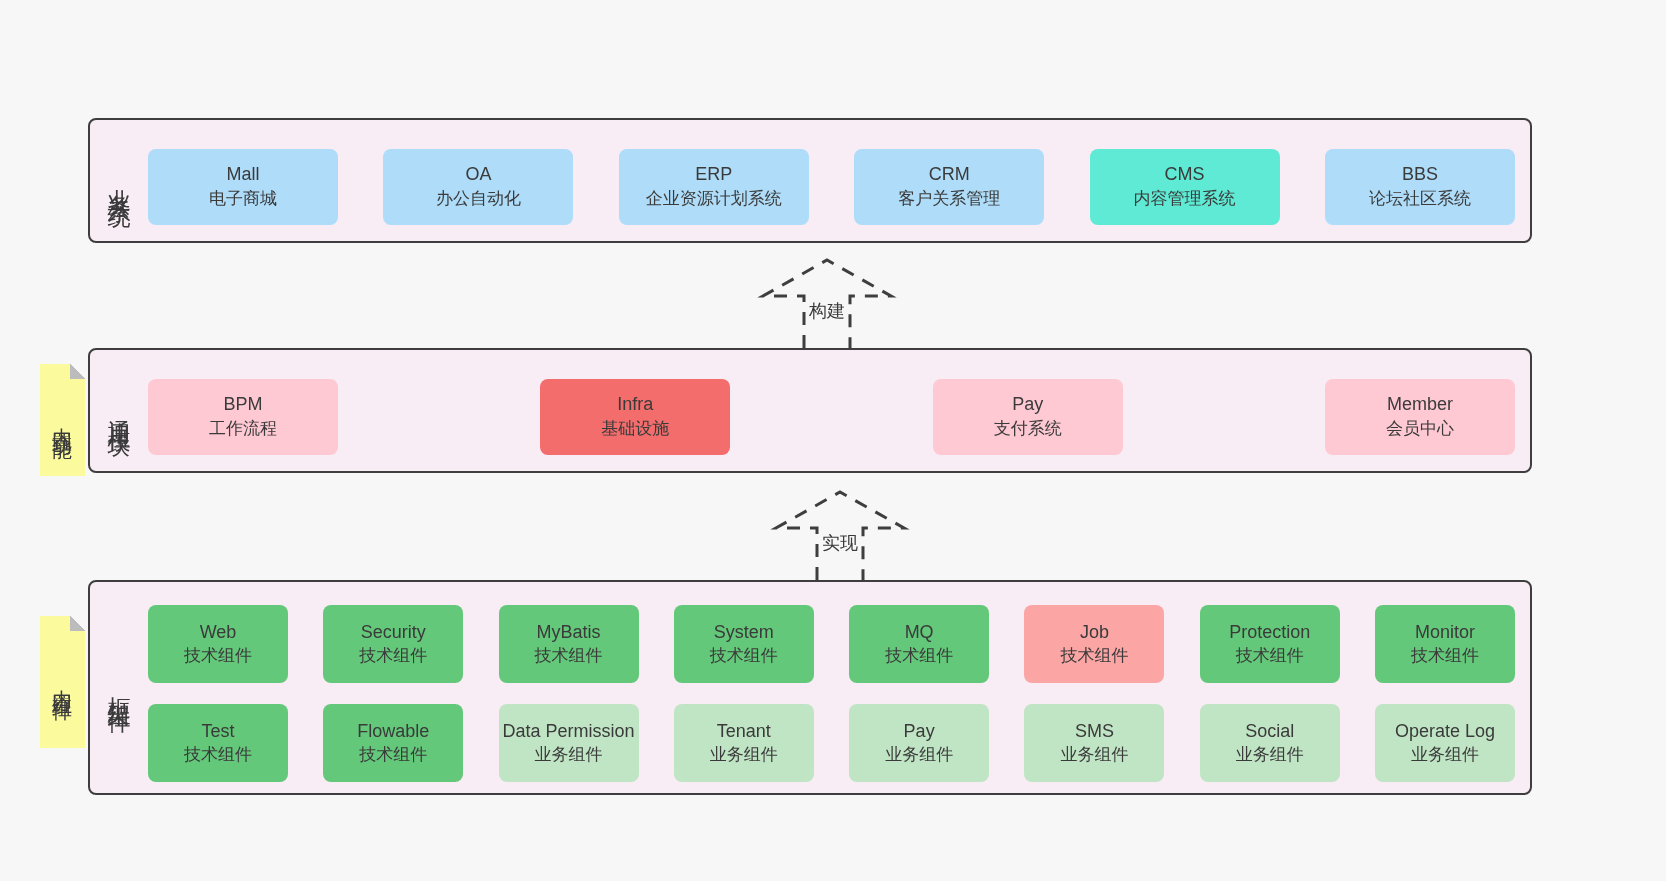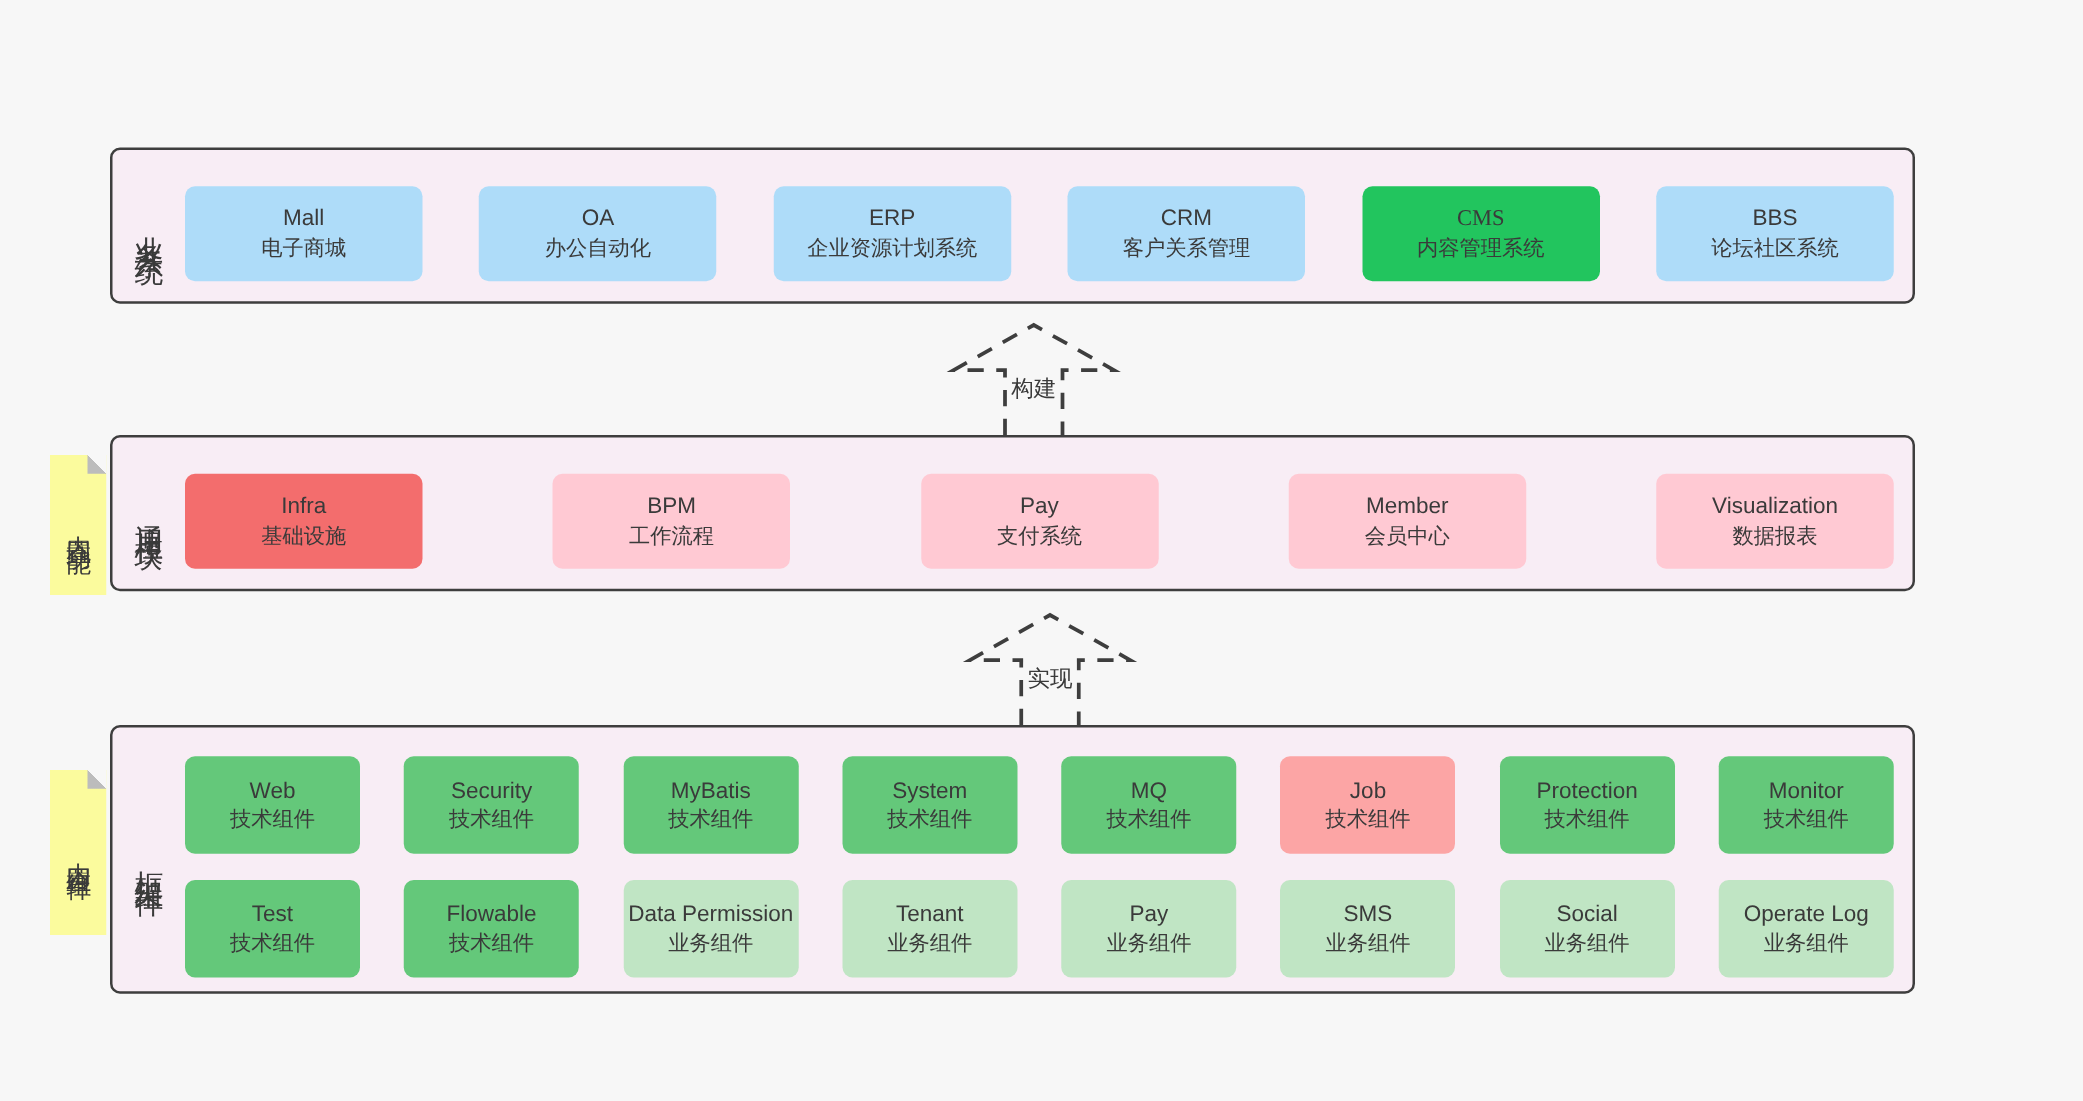--- a/index.html
+++ b/index.html
@@ -65,21 +65,21 @@
             <div class="zh">办公自动化</div>
           </div>
           <div class="box" style="background: rgb(174, 220, 249);">
             <div class="en">ERP</div>
             <div class="zh">企业资源计划系统</div>
           </div>
           <div class="box" style="background: rgb(174, 220, 249);">
             <div class="en">CRM</div>
             <div class="zh">客户关系管理</div>
           </div>
-          <div class="box" style="background: #22c55e; font-family: Liberation Serif, serif;">
+          <div class="box" style="background: #5eead4;">
             <div class="en">CMS</div>
             <div class="zh">内容管理系统</div>
           </div>
           <div class="box" style="background: rgb(174, 220, 249);">
             <div class="en">BBS</div>
             <div class="zh">论坛社区系统</div>
           </div>
         </div>
       </div>
   </div>
@@ -95,39 +95,35 @@
     <span>内置功能</span>
     <i class="fold"></i>
   </div>
 
   <div class="section s2">
     <div class="sec-label">
       <span>通用模块</span>
     </div>
     <div class="rows">
         <div class="row">
+          <div class="box" style="background: rgb(255, 201, 211);">
+            <div class="en">BPM</div>
+            <div class="zh">工作流程</div>
+          </div>
           <div class="box" style="background: rgb(243, 109, 109);">
             <div class="en">Infra</div>
             <div class="zh">基础设施</div>
           </div>
           <div class="box" style="background: rgb(255, 201, 211);">
-            <div class="en">BPM</div>
-            <div class="zh">工作流程</div>
-          </div>
-          <div class="box" style="background: rgb(255, 201, 211);">
             <div class="en">Pay</div>
             <div class="zh">支付系统</div>
           </div>
           <div class="box" style="background: rgb(255, 201, 211);">
             <div class="en">Member</div>
             <div class="zh">会员中心</div>
-          </div>
-          <div class="box" style="background: rgb(255, 201, 211);">
-            <div class="en">Visualization</div>
-            <div class="zh">数据报表</div>
           </div>
         </div>
       </div>
   </div>
 
   <div class="arrow arrow-2">
     <svg viewBox="0 0 140 92">
       <path d="M47,92 L47,40 L6,40 L70,4 L134,40 L93,40 L93,92" fill="none" stroke="#3e3e3e" stroke-width="3" stroke-dasharray="13 10"></path>
     </svg>
     <span class="arrow-label">实现</span>

